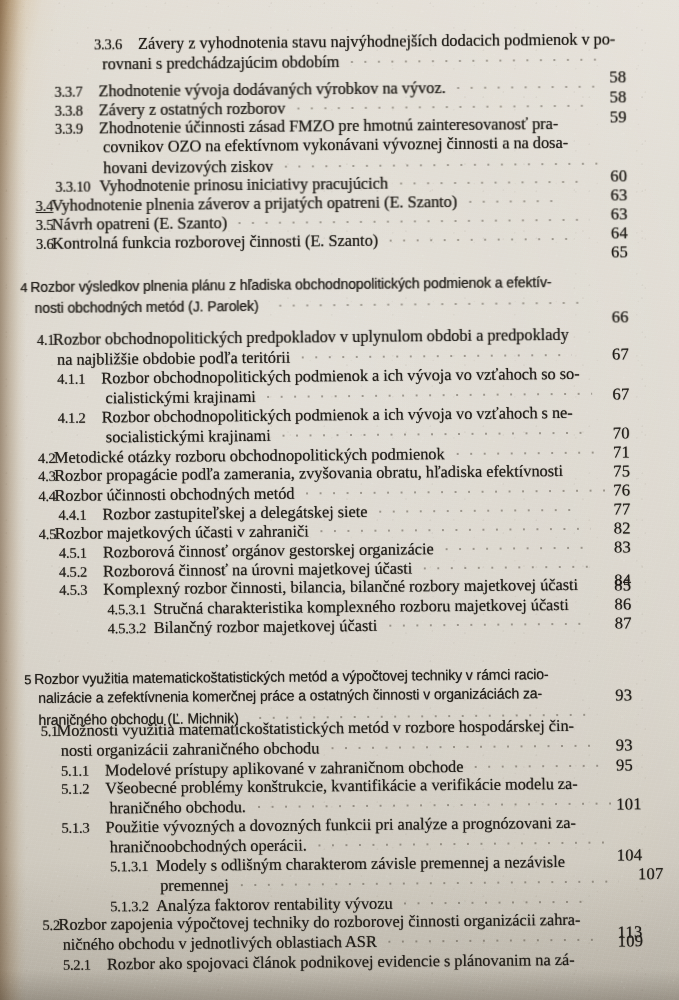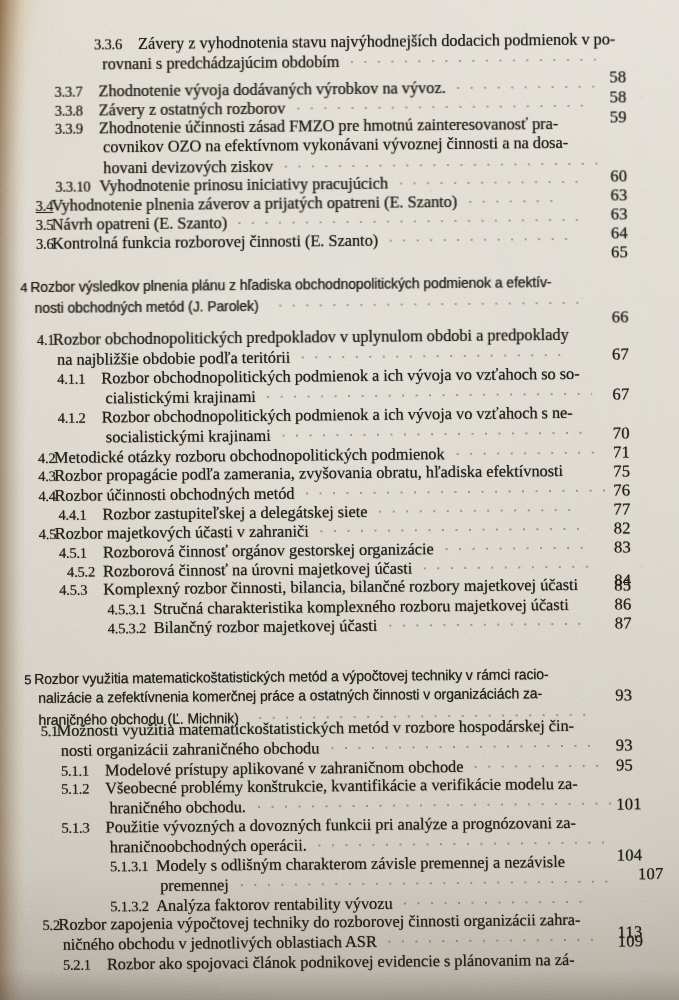--- a/index.html
+++ b/index.html
@@ -240,21 +240,21 @@
       <div class="toc-entry lvl" style="top: 366px; left: 58px;"><span class="num" style="width: 44px;">4.1.1</span><span class="txt">Rozbor obchodnopolitických podmienok a ich vývoja vo vzťahoch so so-</span></div>
       <div class="toc-entry lvl" style="top: 385.4px; left: 106px;"><span class="txt">cialistickými krajinami</span><span class="leader" style="width: 336.95px;"></span></div>
       <div class="toc-entry lvl" style="top: 405px; left: 58px;"><span class="num" style="width: 44px;">4.1.2</span><span class="txt">Rozbor obchodnopolitických podmienok a ich vývoja vo vzťahoch s ne-</span></div>
       <div class="toc-entry lvl" style="top: 424.4px; left: 106px;"><span class="txt">socialistickými krajinami</span><span class="leader" style="width: 322.25px;"></span></div>
       <div class="toc-entry lvl" style="top: 444px; left: 38px;"><span class="num" style="width: 16px;">4.2</span><span class="txt">Metodické otázky rozboru obchodnopolitických podmienok</span><span class="leader" style="width: 157.1px;"></span></div>
       <div class="toc-entry lvl" style="top: 463px; left: 38px;"><span class="num" style="width: 16px;">4.3</span><span class="txt">Rozbor propagácie podľa zamerania, zvyšovania obratu, hľadiska efektívnosti</span></div>
       <div class="toc-entry lvl" style="top: 482px; left: 38px;"><span class="num" style="width: 16px;">4.4</span><span class="txt">Rozbor účinnosti obchodných metód</span><span class="leader" style="width: 311.45px;"></span></div>
       <div class="toc-entry lvl" style="top: 501px; left: 58px;"><span class="num" style="width: 44px;">4.4.1</span><span class="txt">Rozbor zastupiteľskej a delegátskej siete</span><span class="leader" style="width: 204.65px;"></span></div>
       <div class="toc-entry lvl" style="top: 520px; left: 38px;"><span class="num" style="width: 16px;">4.5</span><span class="txt">Rozbor majetkových účasti v zahraniči</span><span class="leader" style="width: 282.05px;"></span></div>
       <div class="toc-entry lvl" style="top: 539px; left: 58px;"><span class="num" style="width: 44px;">4.5.1</span><span class="txt">Rozborová činnosť orgánov gestorskej organizácie</span><span class="leader" style="width: 153.2px;"></span></div>
-      <div class="toc-entry lvl" style="top: 558px; left: 58px;"><span class="num" style="width: 44px; text-align: center;">4.5.2</span><span class="txt">Rozborová činnosť na úrovni majetkovej účasti</span><span class="leader" style="width: 175.25px;"></span></div>
+      <div class="toc-entry lvl" style="top: 558px; left: 58px;"><span class="num" style="width: 44px;">4.5.2</span><span class="txt">Rozborová činnosť na úrovni majetkovej účasti</span><span class="leader" style="width: 175.25px;"></span></div>
       <div class="toc-entry lvl" style="top: 577px; left: 58px;"><span class="num" style="width: 44px;">4.5.3</span><span class="txt">Komplexný rozbor činnosti, bilancia, bilančné rozbory majetkovej účasti</span></div>
       <div class="toc-entry lvl" style="top: 596px; left: 106px;"><span class="num" style="width: 46px;">4.5.3.1</span><span class="txt">Stručná charakteristika komplexného rozboru majetkovej účasti</span><span class="leader" style="width: 7.65px;"></span></div>
       <div class="toc-entry lvl" style="top: 615px; left: 106px;"><span class="num" style="width: 46px;">4.5.3.2</span><span class="txt">Bilančný rozbor majetkovej účasti</span><span class="leader" style="width: 213.45px;"></span></div>
       <div class="toc-entry chapter" style="top: 667px; left: 22px;"><span class="num" style="width: 10px;">5</span><span class="txt">Rozbor využitia matematickoštatistických metód a výpočtovej techniky v rámci racio-</span></div>
       <div class="toc-entry chapter" style="top: 686.4px; left: 36px;"><span class="txt">nalizácie a zefektívnenia komerčnej práce a ostatných činnosti v organizáciách za-</span></div>
       <div class="toc-entry chapter" style="top: 705.8px; left: 36px;"><span class="txt">hraničného obchodu (Ľ. Michnik)</span><span class="leader" style="width: 348.15px;"></span></div>
       <div class="toc-entry lvl" style="top: 718px; left: 38px;"><span class="num" style="width: 16px;">5.1</span><span class="txt">Možnosti využitia matematickoštatistických metód v rozbore hospodárskej čin-</span></div>
       <div class="toc-entry lvl" style="top: 737.4px; left: 58px;"><span class="txt">nosti organizácii zahraničného obchodu</span><span class="leader" style="width: 274.7px;"></span></div>
       <div class="toc-entry lvl" style="top: 757px; left: 58px;"><span class="num" style="width: 44px;">5.1.1</span><span class="txt">Modelové prístupy aplikované v zahraničnom obchode</span><span class="leader" style="width: 138.5px;"></span></div>
       <div class="toc-entry lvl" style="top: 776px; left: 58px;"><span class="num" style="width: 44px;">5.1.2</span><span class="txt">Všeobecné problémy konštrukcie, kvantifikácie a verifikácie modelu za-</span></div>

